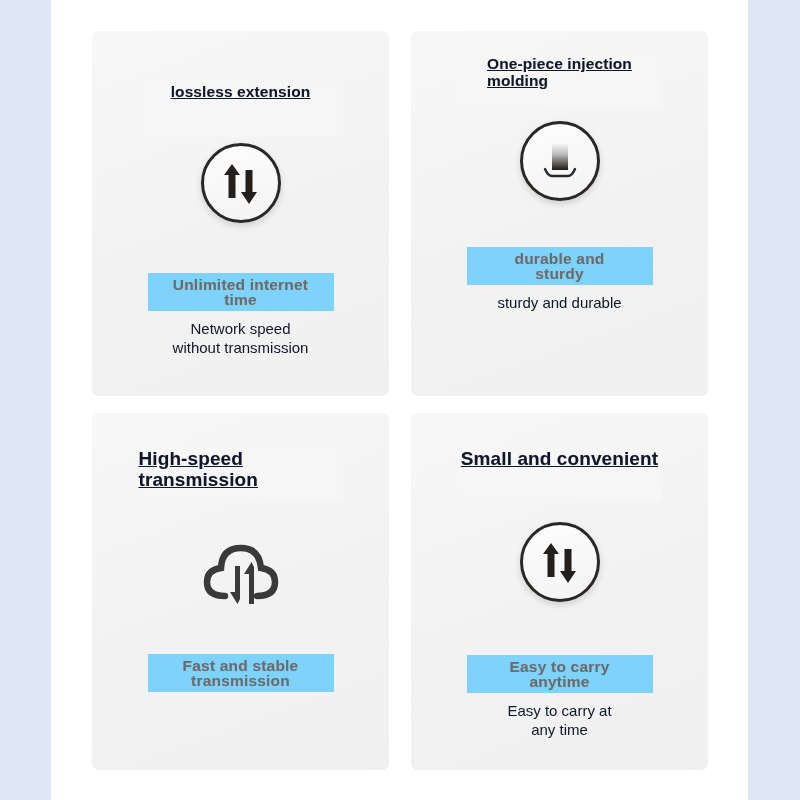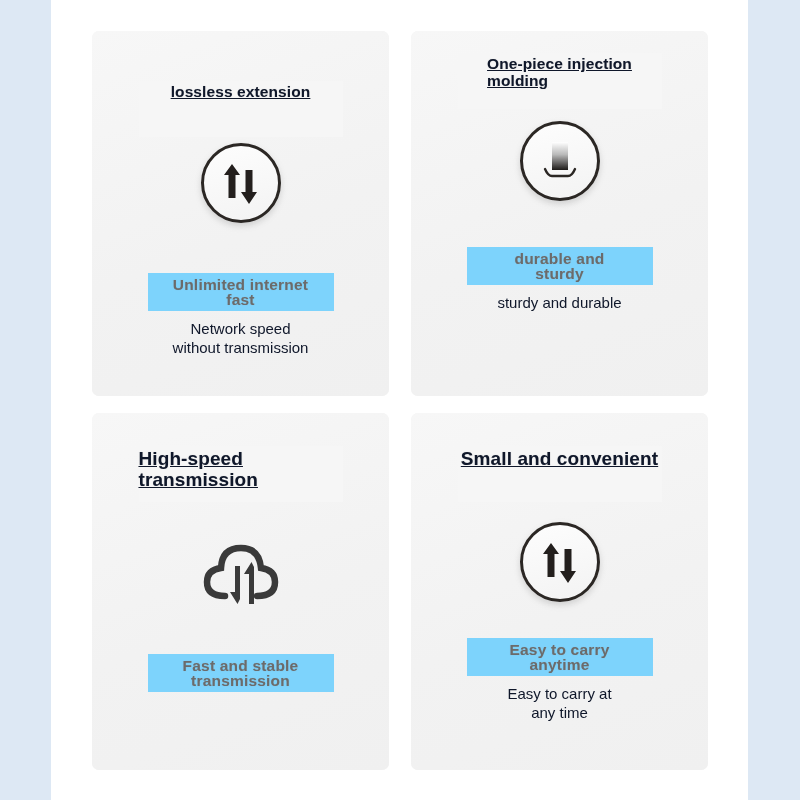--- a/index.html
+++ b/index.html
@@ -159,21 +159,21 @@
   .card-2 .title-wrap { margin-top: 22px; }
   .card-2 .icon-area  { margin-top: 12px; }
   .card-2 .bottom-block { margin-top: 46px; }
 
   .card-3 .title-wrap { margin-top: 33px; }
   .card-3 .icon-area  { margin-top: 26px; }
   .card-3 .bottom-block { margin-top: 42px; }
 
   .card-4 .title-wrap { margin-top: 33px; }
   .card-4 .icon-area  { margin-top: 20px; }
-  .card-4 .bottom-block { margin-top: 36px; }
+  .card-4 .bottom-block { margin-top: 53px; }
 
   .ib { display: block; }
 </style>
 </head>
 <body>
 
 <div class="page-sheet"></div>
 
 <div class="cards-grid">
 
@@ -191,21 +191,21 @@
 
           <path d="M31 46 L39 34 L34.5 34 L34.5 12 L27.5 12 L27.5 34 L23 34 Z" fill="#231f1d"></path>
         </svg>
       </div>
     </div>
 
     <div class="bottom-block">
       <div class="headline-wrap">
         <div class="headline">
           <span class="ib">Unlimited internet</span>
-          <span class="ib">fast</span>
+          <span class="ib">time</span>
         </div>
       </div>
       <div class="subline">
         <span class="ib">Network speed</span>
         <span class="ib">without transmission</span>
       </div>
     </div>
   </div>
 
   <div class="card card-2">

